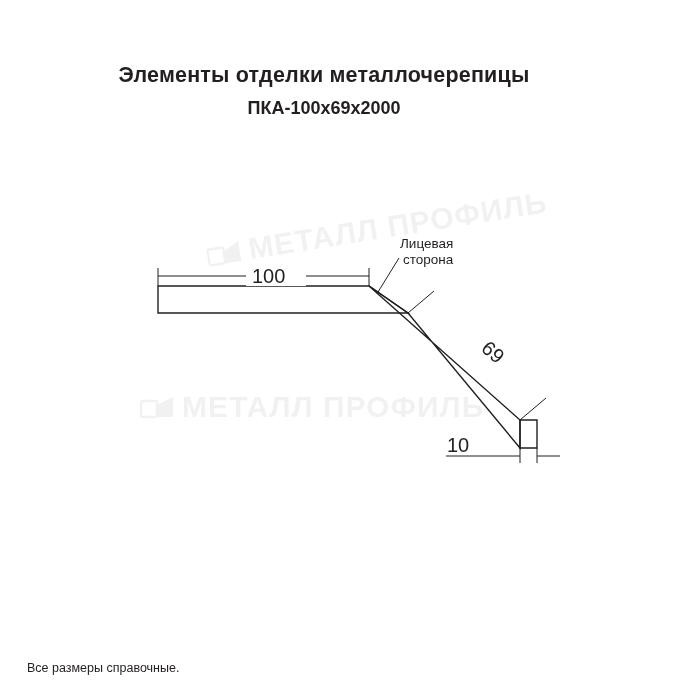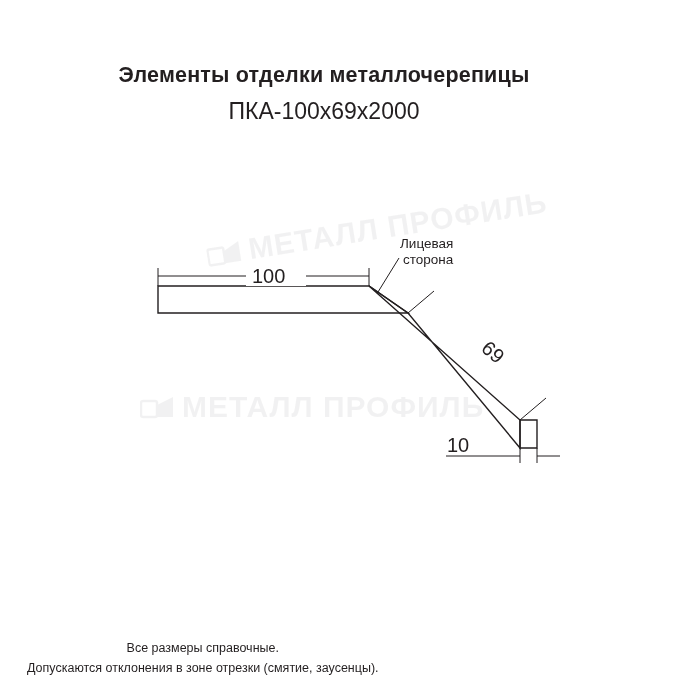--- a/index.html
+++ b/index.html
@@ -35,22 +35,22 @@
     line-height: 1.2;
   }
   .sub-title {
     font-size: 18px;
     font-weight: bold;
     margin: 0;
     padding-top: 30px;
     line-height: 1.25;
   }
   .code-title {
-    font-size: 23px;
-    font-weight: normal;
+    font-size: 18px;
+    font-weight: bold;
     margin: 0;
     padding-top: 8px;
     line-height: 1.25;
   }
   .drawing {
     position: absolute;
     top: 180px;
     left: 0;
     width: 684px;
     height: 330px;
@@ -170,16 +170,15 @@
         <path d="M446 276 L520 276"></path>
         <path d="M537 276 L560 276"></path>
       </g>
       <text x="447" y="272" font-size="20">10</text>
 
     </svg>
   </div>
 
   <div class="notes">
     <div>Все размеры справочные.</div>
-    <div>Допускаются отклонения в зоне отрезки (смятие, заусенцы).</div>
   </div>
 
 </div>
 
 </body></html>

